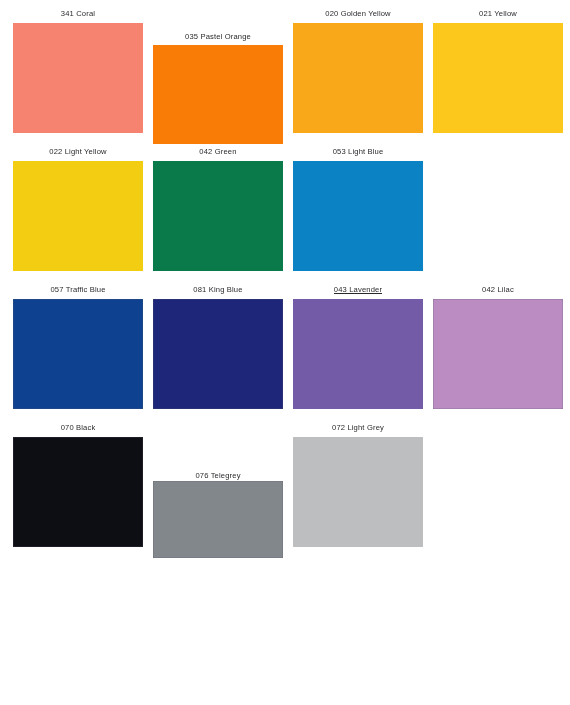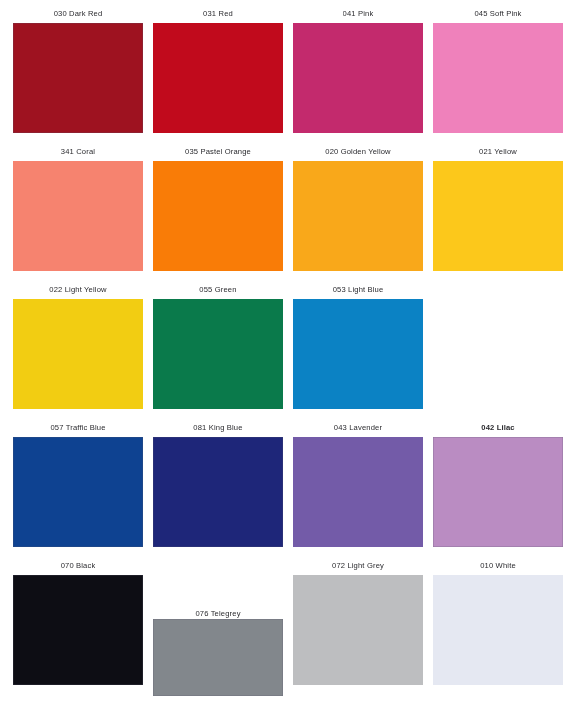--- a/index.html
+++ b/index.html
@@ -58,97 +58,75 @@
   .swatch-chip.edged {
     box-shadow: inset 0 0 0 0.5px rgba(90,90,110,0.45);
   }
 </style>
 </head>
 <body style="background: rgb(255, 255, 255);">
 
 <div id="swatch-chart">
     <div class="swatch-row">
       <div class="swatch-cell">
-        <div class="swatch-label" style="color: rgb(42, 42, 46);">030 Dark Red</div>
-        <div class="swatch-chip edged" style="background-color: rgb(158, 18, 32);"></div>
-      </div>
-      <div class="swatch-cell">
-        <div class="swatch-label" style="color: rgb(42, 42, 46);">031 Red</div>
-        <div class="swatch-chip" style="background-color: rgb(193, 10, 28);"></div>
-      </div>
-      <div class="swatch-cell">
-        <div class="swatch-label" style="color: rgb(42, 42, 46);">041 Pink</div>
-        <div class="swatch-chip" style="background-color: rgb(195, 42, 109);"></div>
-      </div>
-      <div class="swatch-cell">
-        <div class="swatch-label" style="color: rgb(42, 42, 46);">045 Soft Pink</div>
-        <div class="swatch-chip" style="background-color: rgb(239, 129, 187);"></div>
-      </div>
-    </div>
-    <div class="swatch-row">
-      <div class="swatch-cell">
         <div class="swatch-label" style="color: rgb(42, 42, 46);">341 Coral</div>
         <div class="swatch-chip" style="background-color: rgb(246, 131, 111);"></div>
       </div>
       <div class="swatch-cell">
-        <div class="swatch-label" style="color: rgb(42, 42, 46);">035 Pastel Orange</div>
+        <div class="swatch-label" style="color: rgb(42, 42, 46); margin-top: 23px;">035 Pastel Orange</div>
         <div class="swatch-chip" style="background-color: rgb(249, 124, 7);"></div>
       </div>
       <div class="swatch-cell">
         <div class="swatch-label" style="color: rgb(42, 42, 46);">020 Golden Yellow</div>
         <div class="swatch-chip" style="background-color: rgb(249, 168, 26);"></div>
       </div>
       <div class="swatch-cell">
         <div class="swatch-label" style="color: rgb(42, 42, 46);">021 Yellow</div>
         <div class="swatch-chip" style="background-color: rgb(252, 200, 27);"></div>
       </div>
     </div>
     <div class="swatch-row">
       <div class="swatch-cell">
         <div class="swatch-label" style="color: rgb(42, 42, 46); text-align: right;">022 Light Yellow</div>
         <div class="swatch-chip" style="background-color: rgb(242, 205, 18);"></div>
       </div>
       <div class="swatch-cell">
-        <div class="swatch-label" style="color: rgb(42, 42, 46);">055 Green</div>
+        <div class="swatch-label" style="color: rgb(42, 42, 46);">042 Green</div>
         <div class="swatch-chip" style="background-color: rgb(10, 122, 75);"></div>
       </div>
       <div class="swatch-cell">
         <div class="swatch-label" style="color: rgb(42, 42, 46);">053 Light Blue</div>
         <div class="swatch-chip" style="background-color: rgb(11, 130, 196);"></div>
       </div>
     </div>
     <div class="swatch-row">
       <div class="swatch-cell">
         <div class="swatch-label" style="color: rgb(42, 42, 46);">057 Traffic Blue</div>
         <div class="swatch-chip edged" style="background-color: rgb(14, 66, 145);"></div>
       </div>
       <div class="swatch-cell">
         <div class="swatch-label" style="color: rgb(42, 42, 46);">081 King Blue</div>
         <div class="swatch-chip edged" style="background-color: rgb(30, 38, 121);"></div>
       </div>
       <div class="swatch-cell">
-        <div class="swatch-label" style="color: rgb(42, 42, 46);">043 Lavender</div>
+        <div class="swatch-label" style="color: rgb(42, 42, 46); text-decoration: underline;">043 Lavender</div>
         <div class="swatch-chip" style="background-color: rgb(115, 91, 168);"></div>
       </div>
       <div class="swatch-cell">
-        <div class="swatch-label" style="color: rgb(42, 42, 46); font-weight: bold;">042 Lilac</div>
+        <div class="swatch-label" style="color: rgb(42, 42, 46);">042 Lilac</div>
         <div class="swatch-chip edged" style="background-color: rgb(186, 140, 194);"></div>
       </div>
     </div>
     <div class="swatch-row">
       <div class="swatch-cell">
         <div class="swatch-label" style="color: rgb(42, 42, 46);">070 Black</div>
         <div class="swatch-chip edged" style="background-color: rgb(13, 13, 20);"></div>
       </div>
       <div class="swatch-cell">
         <div class="swatch-label" style="color: rgb(42, 42, 46); margin-top: 48px;">076 Telegrey</div>
         <div class="swatch-chip edged" style="background-color: rgb(130, 135, 140);"></div>
       </div>
       <div class="swatch-cell">
         <div class="swatch-label" style="color: rgb(42, 42, 46);">072 Light Grey</div>
         <div class="swatch-chip" style="background-color: rgb(189, 190, 192);"></div>
       </div>
-      <div class="swatch-cell">
-        <div class="swatch-label" style="color: rgb(42, 42, 46);">010 White</div>
-        <div class="swatch-chip" style="background-color: rgb(229, 232, 242);"></div>
-      </div>
     </div>
   </div>
 
 </body></html>

